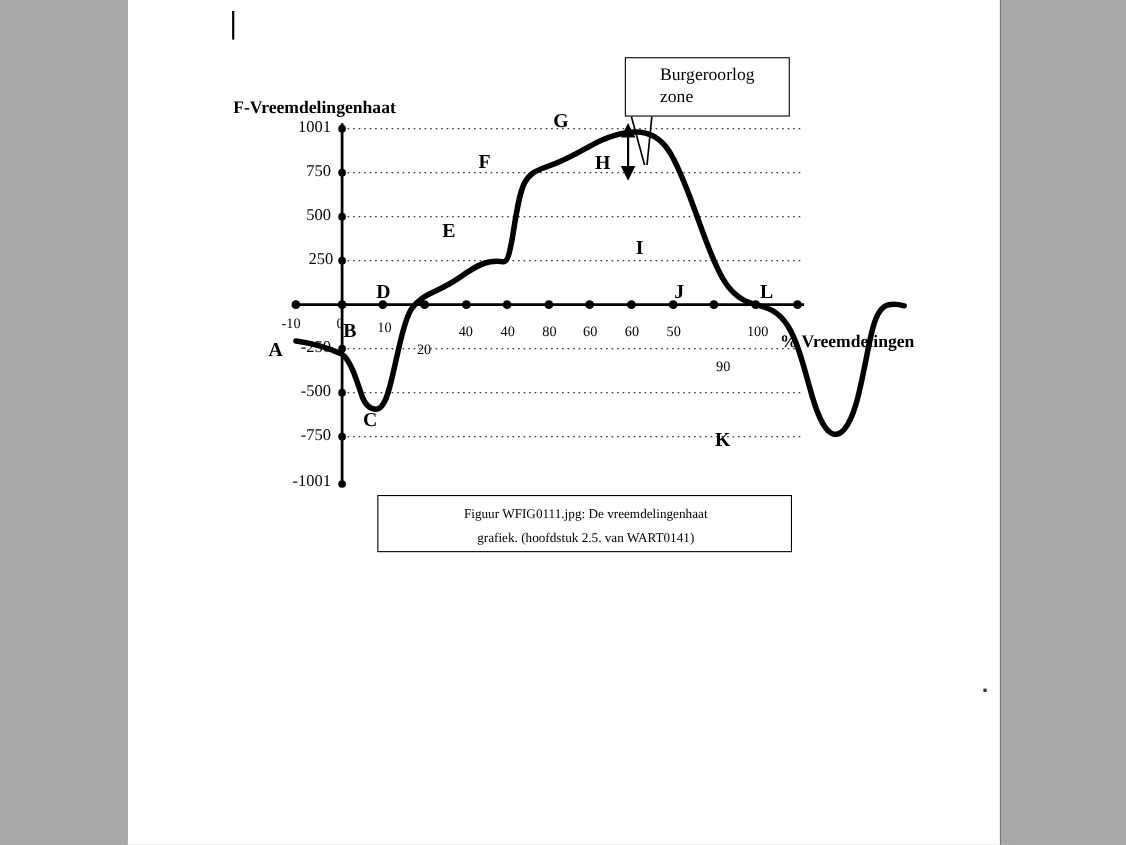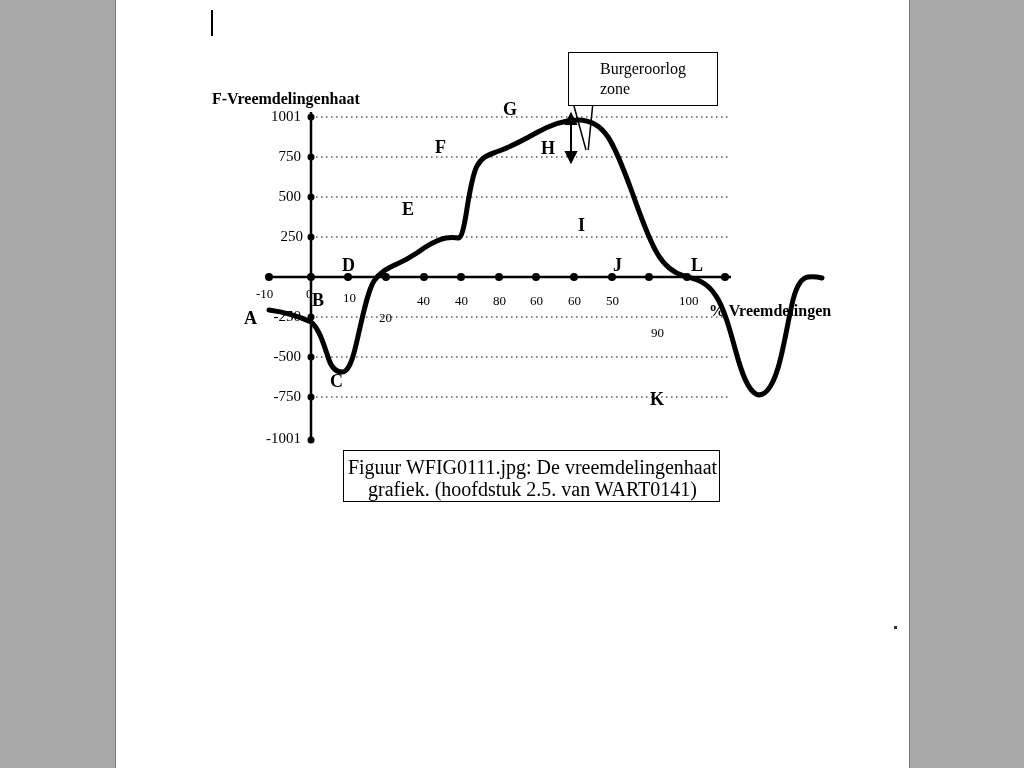--- a/index.html
+++ b/index.html
@@ -108,21 +108,21 @@
     border: 1px solid #000;
     background: #fff;
     box-sizing: border-box;
   }
   .caption-text {
     position: absolute;
     left: 0px;
     top: 5px;
     width: 377px;
     text-align: center;
-    font-size: 20px;
+    font-size: 12px;
     line-height: 22px;
     font-family: "Liberation Serif", serif;
     color: #000;
   }
 </style>
 </head>
 <body>
 
 <div id="root">
 

